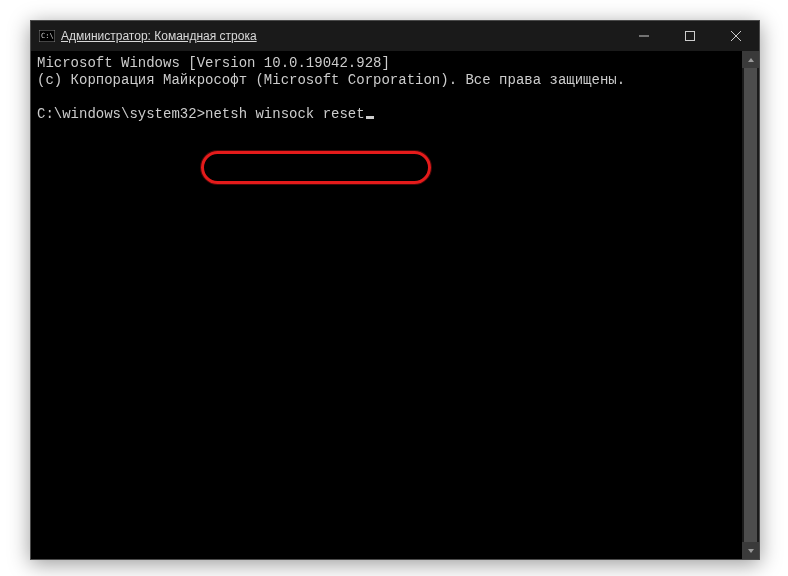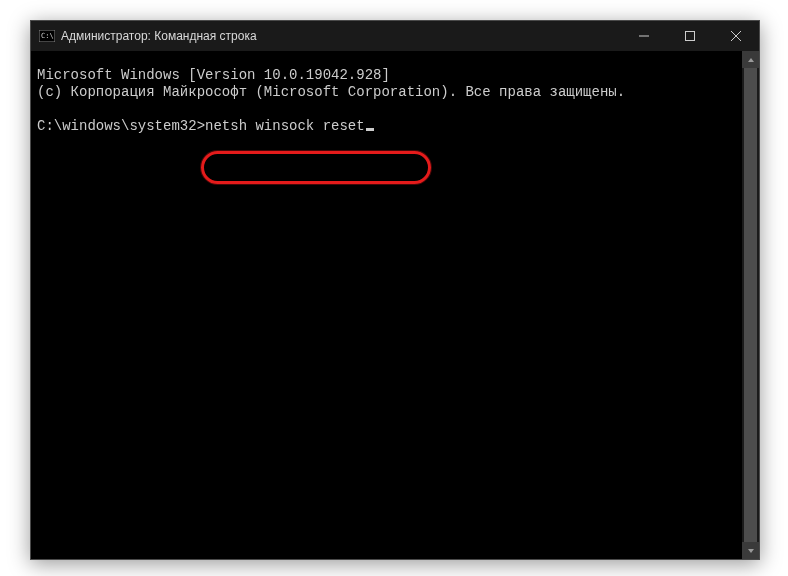--- a/index.html
+++ b/index.html
@@ -30,38 +30,38 @@
     align-items: center;
     color: #d8d8d8;
     font-size: 12px;
     user-select: none;
   }
   .titlebar .app-icon {
     margin: 0 6px 0 8px;
     width: 16px; height: 16px;
     display: flex; align-items: center; justify-content: center;
   }
-  .titlebar .title { flex: 0 0 auto; }
+  .titlebar .title { flex: 0 0 auto; text-decoration: underline; }
   .titlebar .spacer { flex: 1 1 auto; }
   .win-controls { display: flex; height: 100%; }
   .win-btn {
     width: 46px; height: 30px;
     display: flex; align-items: center; justify-content: center;
     color: #d8d8d8;
   }
 
   .content {
     flex: 1 1 auto;
     background: #000;
     position: relative;
     display: flex;
   }
   .terminal {
     flex: 1 1 auto;
-    padding: 16px 6px;
+    padding: 4px 6px;
     font-family: Consolas, "Courier New", monospace;
     font-size: 14px;
     line-height: 17px;
     color: #cccccc;
     white-space: pre;
     overflow: hidden;
   }
   .scrollbar {
     width: 17px;
     background: #2b2b2b;

